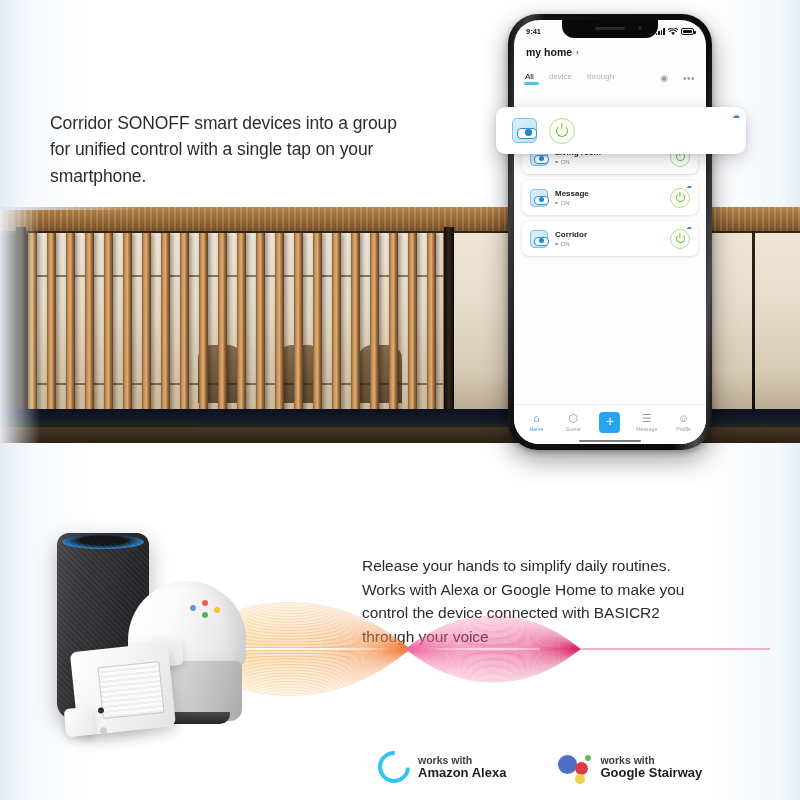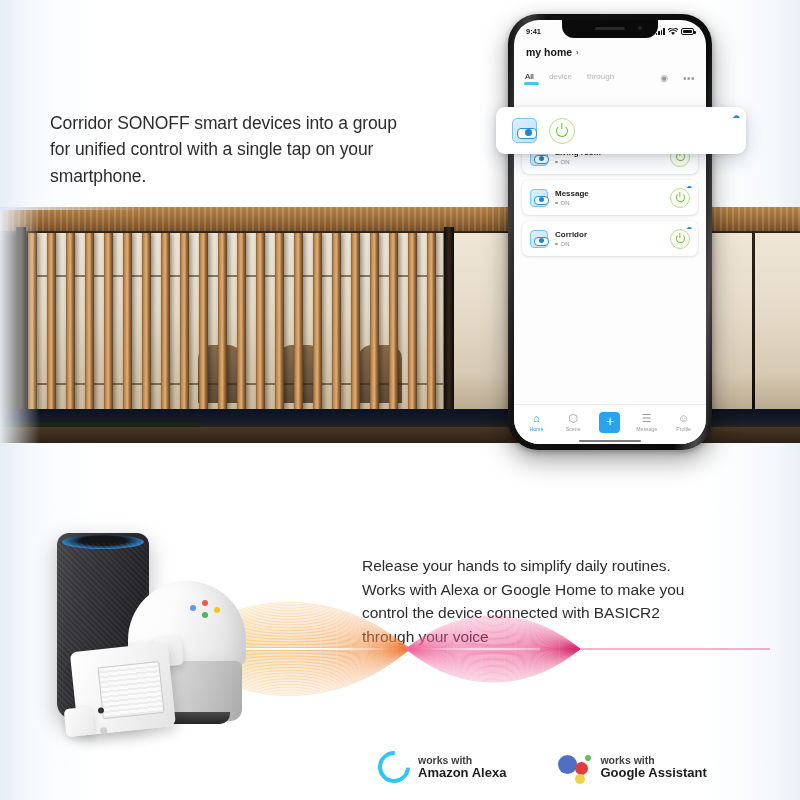--- a/index.html
+++ b/index.html
@@ -708,18 +708,18 @@
       </div>
       <div class="badge">
         <div class="gdots">
           <i class="d1"></i>
             <i class="d2"></i>
             <i class="d3"></i>
             <i class="d4"></i>
         </div>
         <div class="badge-txt">
           <div class="badge-top">works with</div>
-          <div class="badge-bot">Google Assistant</div>
+          <div class="badge-bot">Google Stairway</div>
         </div>
       </div>
     </div>
   </div>
 </div>
 
 </body></html>

